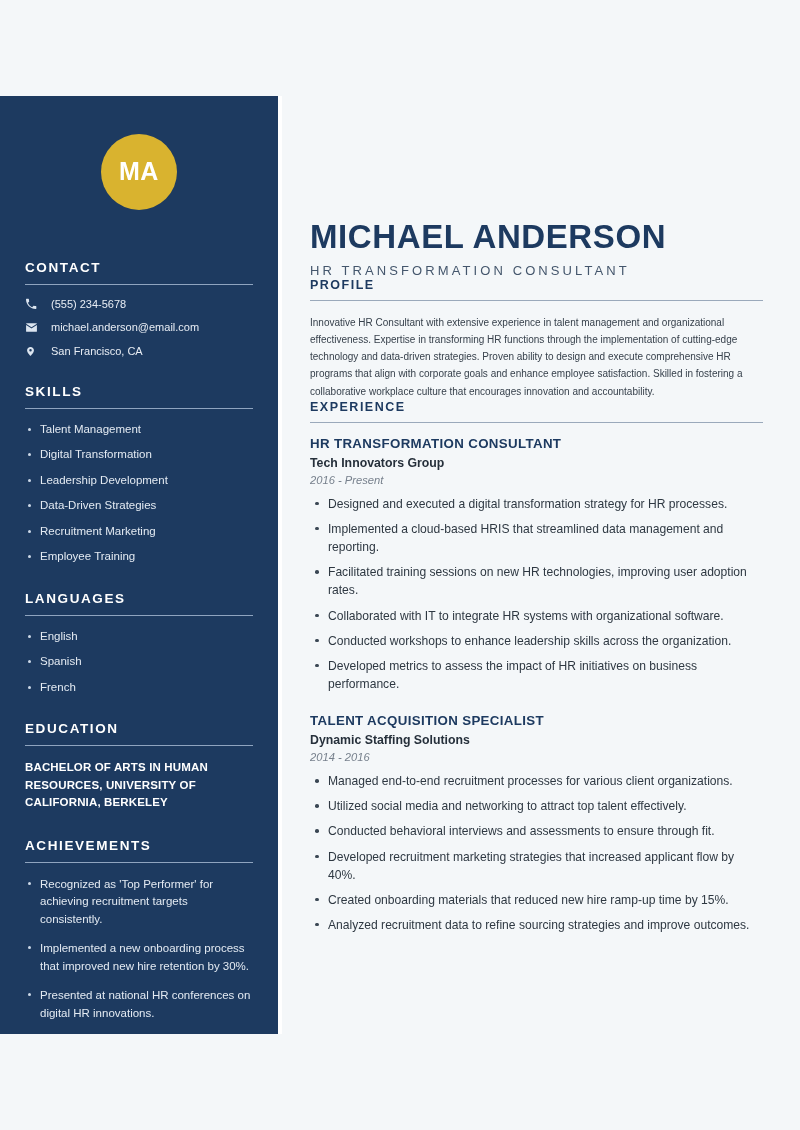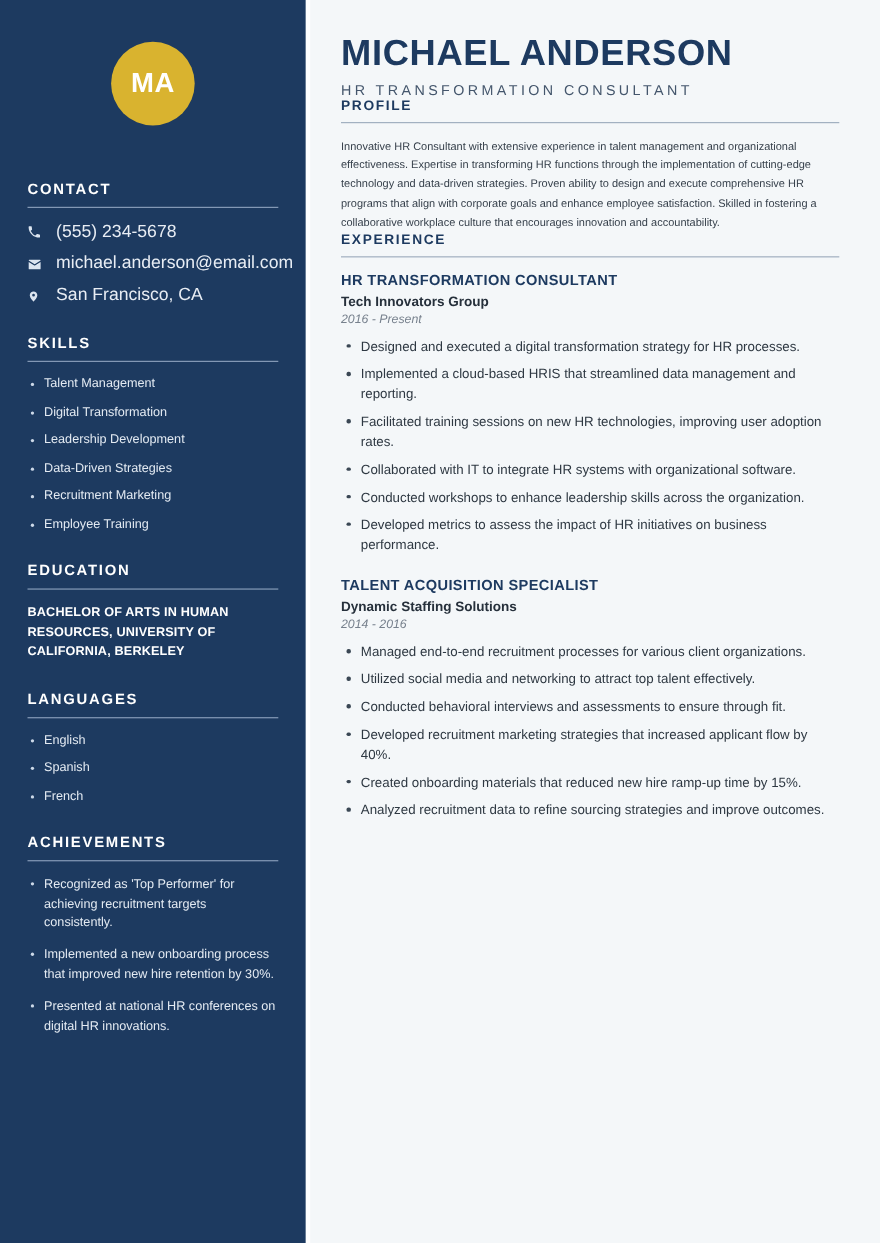--- a/index.html
+++ b/index.html
@@ -16,20 +16,21 @@
     overflow: hidden;
   }
 
   .page {
     position: relative;
     width: 800px;
     height: 1130px;
     background: #f4f7f9;
     display: flex;
     box-sizing: border-box;
+    align-items: center;
   }
 
   
   .sidebar {
     width: 278px;
     min-width: 278px;
     background: #1d3a60;
     box-sizing: border-box;
     padding: 0 25px;
     position: relative;
@@ -75,21 +76,21 @@
     height: 1px;
     background: #8fa4bf;
     margin-bottom: 13px;
   }
 
   .contact-row {
     display: flex;
     align-items: center;
     margin-bottom: 11px;
     color: #e8edf4;
-    font-size: 16px;
+    font-size: 11px;
   }
   .contact-row .ico {
     width: 20px;
     min-width: 20px;
     display: flex;
     align-items: center;
     justify-content: flex-start;
     margin-right: 6px;
   }
   .contact-row .ico svg { display: block; }
@@ -267,33 +268,33 @@
         <li>Talent Management</li>
         <li>Digital Transformation</li>
         <li>Leadership Development</li>
         <li>Data-Driven Strategies</li>
         <li>Recruitment Marketing</li>
         <li>Employee Training</li>
       </ul>
     </section>
 
     <section class="side-section">
-      <h2 class="side-heading">EDUCATION</h2>
-      <div class="side-rule"></div>
-      <div class="edu-text">BACHELOR OF ARTS IN HUMAN RESOURCES, UNIVERSITY OF CALIFORNIA, BERKELEY</div>
-    </section>
-
-    <section class="side-section">
       <h2 class="side-heading">LANGUAGES</h2>
       <div class="side-rule"></div>
       <ul class="side-list">
         <li>English</li>
         <li>Spanish</li>
         <li>French</li>
       </ul>
+    </section>
+
+    <section class="side-section">
+      <h2 class="side-heading">EDUCATION</h2>
+      <div class="side-rule"></div>
+      <div class="edu-text">BACHELOR OF ARTS IN HUMAN RESOURCES, UNIVERSITY OF CALIFORNIA, BERKELEY</div>
     </section>
 
     <section class="side-section">
       <h2 class="side-heading">ACHIEVEMENTS</h2>
       <div class="side-rule"></div>
       <ul class="side-list achieve">
         <li>Recognized as 'Top Performer' for achieving recruitment targets consistently.</li>
         <li>Implemented a new onboarding process that improved new hire retention by 30%.</li>
         <li>Presented at national HR conferences on digital HR innovations.</li>
       </ul>

